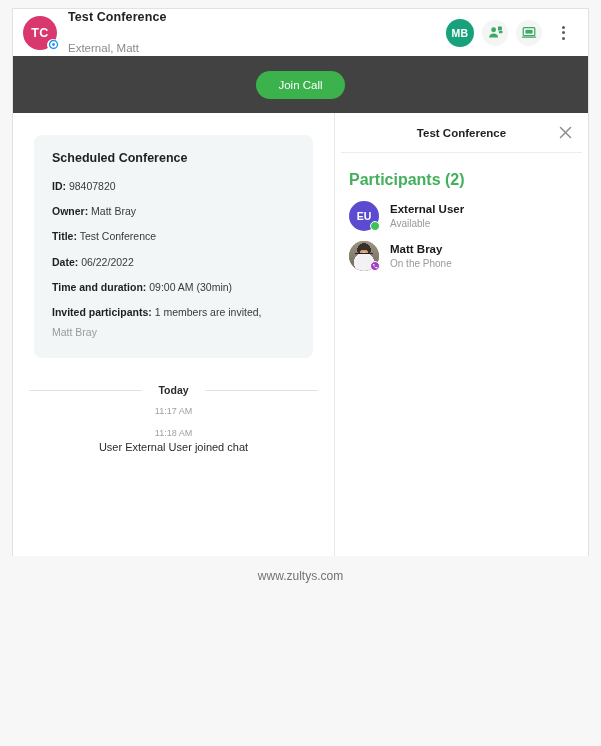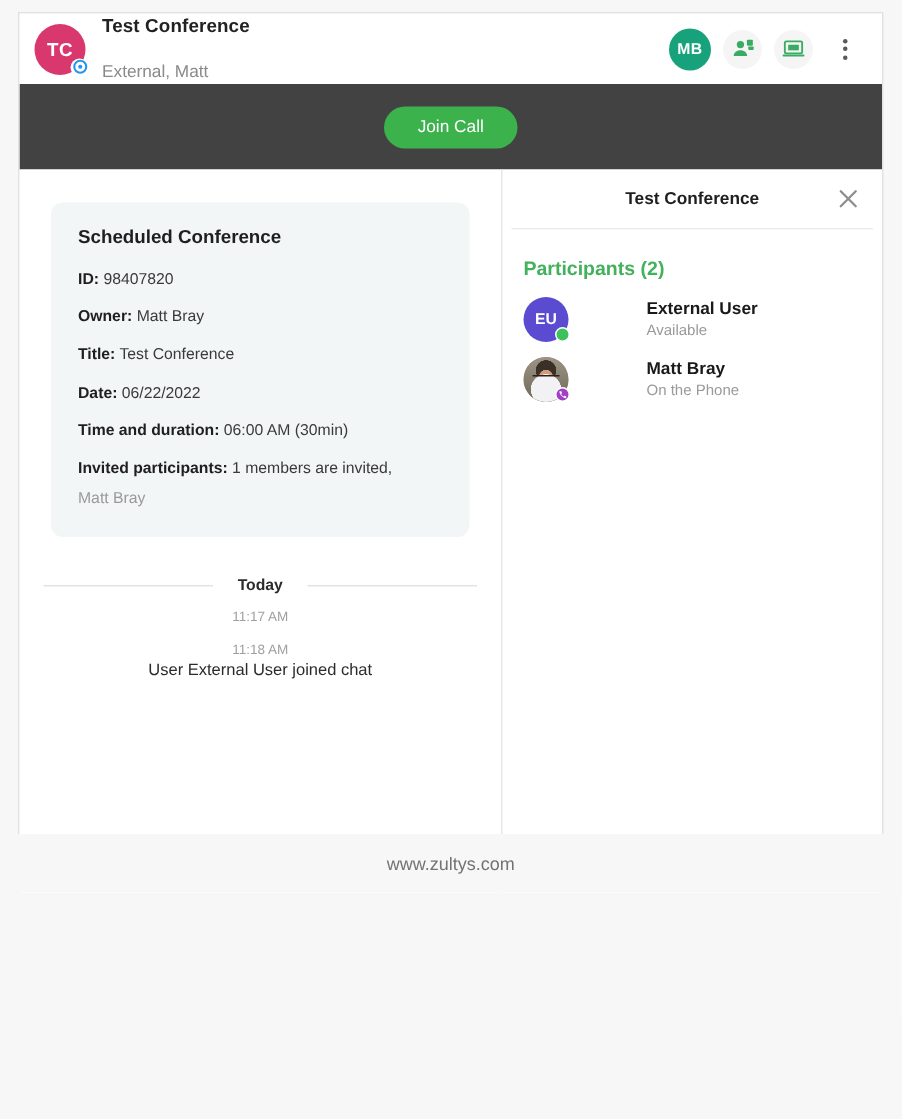--- a/index.html
+++ b/index.html
@@ -174,24 +174,24 @@
   }
   .side-title { font-size: 11.5px; font-weight: bold; color: #1f1f1f; }
   .side-close {
     position: absolute; right: 6px; top: 50%; transform: translateY(-50%);
     width: 22px; height: 22px;
     display: flex; align-items: center; justify-content: center;
     cursor: pointer;
   }
   .side-body { padding: 18px 0 0 14px; }
   .section-label {
-    font-size: 13px; color: #43b05c; font-weight: bold;
+    font-size: 16px; color: #43b05c; font-weight: bold;
     margin-bottom: 12px;
   }
-  .participant { display: flex; align-items: center; margin-bottom: 10px; gap: 41px; }
+  .participant { display: flex; align-items: center; margin-bottom: 10px; }
   .p-avatar-wrap { position: relative; width: 30px; height: 30px; flex: 0 0 30px; }
   .p-avatar {
     width: 30px; height: 30px; border-radius: 50%;
     display: flex; align-items: center; justify-content: center;
     color: #ffffff; font-size: 10.5px; font-weight: bold;
     overflow: hidden;
   }
   .p-avatar.photo { background: #9b8b77; position: relative; }
   
   .photo-face {
@@ -310,21 +310,21 @@
             <div class="card-row">
               <b>Title:</b>
               <span>Test Conference</span>
             </div>
             <div class="card-row">
               <b>Date:</b>
               <span>06/22/2022</span>
             </div>
             <div class="card-row">
               <b>Time and duration:</b>
-              <span>06:00 AM (30min)</span>
+              <span>09:00 AM (30min)</span>
             </div>
             <div class="card-row">
               <b>Invited participants:</b>
               <span>1 members are invited,</span>
             </div>
             <div class="card-note">Matt Bray</div>
           </div>
 
           <div class="day-sep">
             <span class="line"></span>

